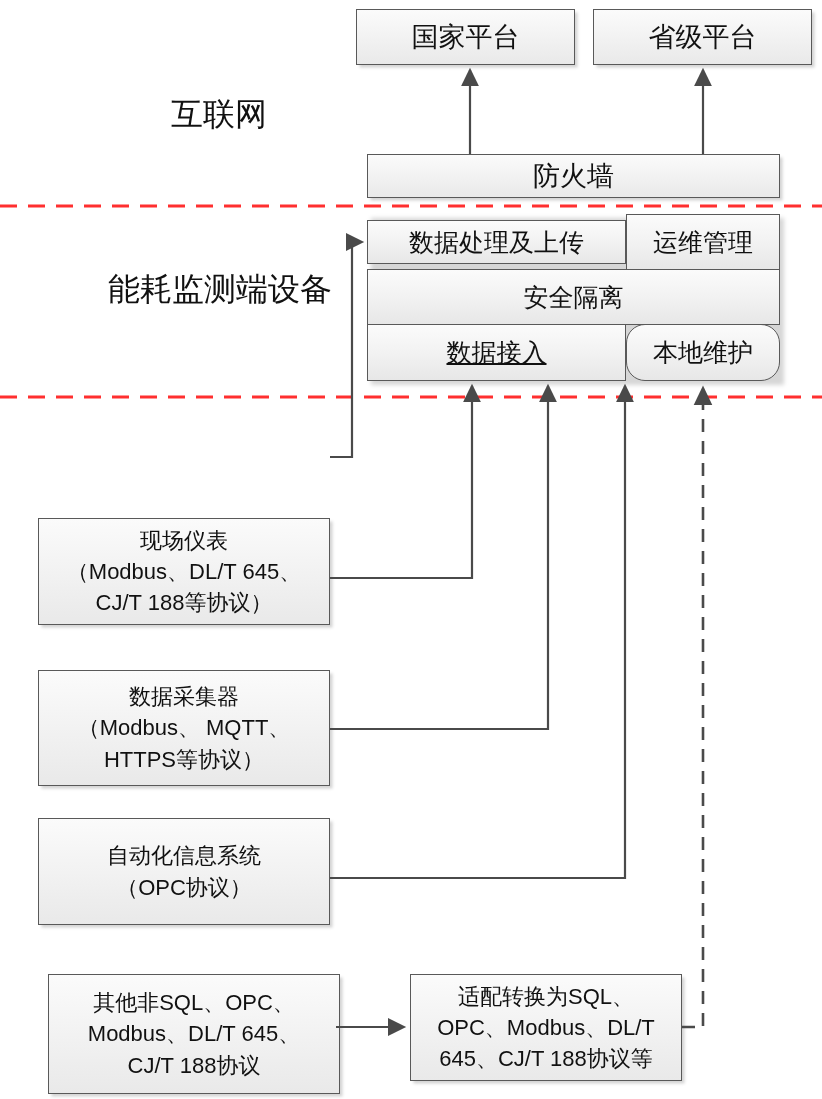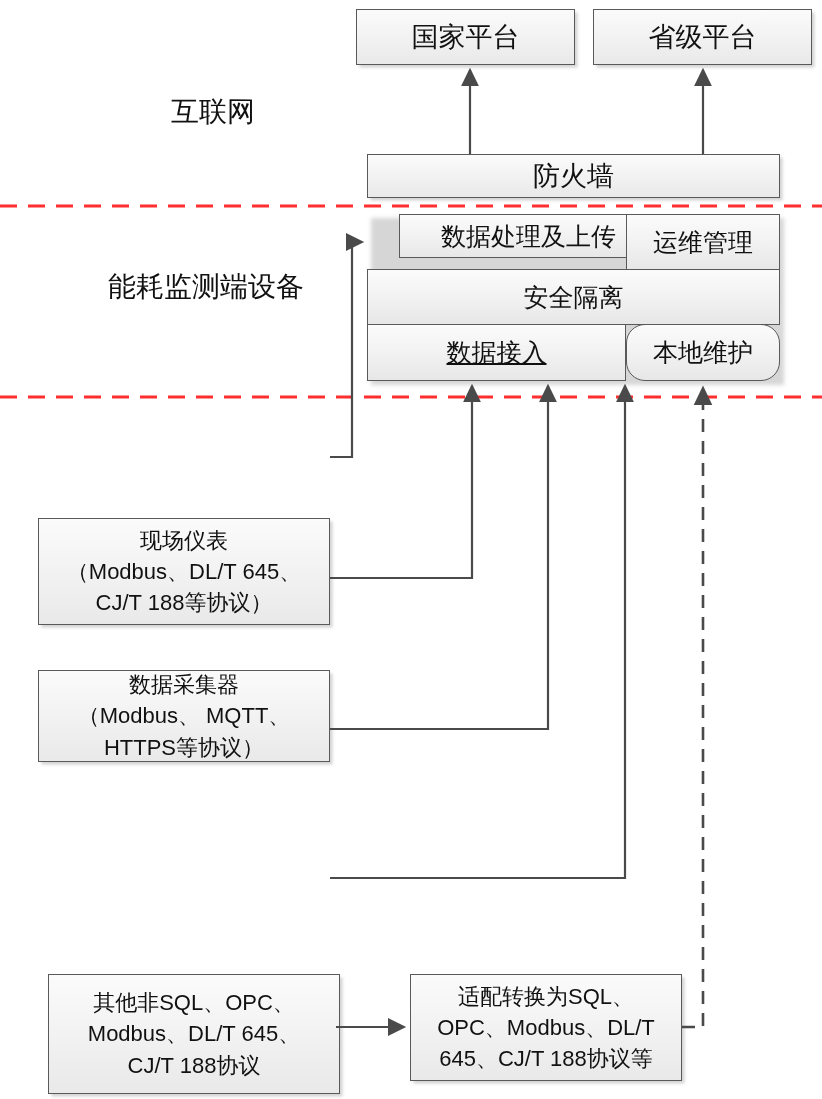--- a/index.html
+++ b/index.html
@@ -21,21 +21,21 @@
 
   
   .cell{position:absolute;box-sizing:border-box;
         border:1.5px solid #595959;
         background:linear-gradient(to bottom,#fbfbfb 0%,#f2f2f2 50%,#e7e7e7 100%);
         display:flex;align-items:center;justify-content:center;
         text-align:center;color:#111;font-size:25px;}
   .stack-shadow{position:absolute;background:rgba(0,0,0,0.16);
         filter:blur(2px);z-index:0;}
 
-  .sidelabel{position:absolute;font-size:28px;color:#111;white-space:nowrap;}
+  .sidelabel{position:absolute;font-size:32px;color:#111;white-space:nowrap;}
 
   svg#wires{position:absolute;left:0;top:0;width:822px;height:1099px;
             overflow:visible;pointer-events:none;}
   .wire{stroke:#4a4a4a;stroke-width:2.2;fill:none;}
   .wire-dash{stroke:#4a4a4a;stroke-width:2.6;fill:none;
              stroke-dasharray:13 9;}
   .redline{stroke:#ff2f2f;stroke-width:3.2;fill:none;stroke-dasharray:17 11;}
 </style>
 </head>
 <body>
@@ -53,21 +53,21 @@
   <div class="box" style="left:593px;top:9px;width:219px;height:56px;">
     <span class="t-big">省级平台</span>
   </div>
 
   <div class="box" style="left:367px;top:154px;width:413px;height:44px;">
     <span class="t-big">防火墙</span>
   </div>
 
   <div class="stack-shadow" style="left:371px;top:218px;width:413px;height:167px;z-index:0;"></div>
 
-  <div class="cell" style="left:367px;top:214px;width:259px;height:44px;z-index:1;margin-left:32px;">
+  <div class="cell" style="left:367px;top:220px;width:259px;height:44px;z-index:1;">
     <span>数据处理及上传</span>
   </div>
   <div class="cell" style="left:367px;top:269px;width:413px;height:56px;z-index:1;">
     <span>安全隔离</span>
   </div>
 
   <div class="cell" style="left:626px;top:214px;width:154px;height:56px;z-index:1;">
     <span>运维管理</span>
   </div>
 
@@ -80,28 +80,34 @@
 
 
   <div class="box" style="left:38px;top:518px;width:292px;height:107px;">
     <span class="t-multi">
       <span>现场仪表</span>
       <span>（Modbus、DL/T 645、</span>
       <span>CJ/T 188等协议）</span>
     </span>
   </div>
 
-  <div class="box" style="left:38px;top:670px;width:292px;height:92px;">
+  <div class="box" style="left:38px;top:670px;width:292px;height:116px;">
     <span class="t-multi">
       <span>数据采集器</span>
       <span>（Modbus、 MQTT、</span>
       <span>HTTPS等协议）</span>
     </span>
   </div>
 
+  <div class="box" style="left:38px;top:818px;width:292px;height:107px;">
+    <span class="t-multi">
+      <span>自动化信息系统</span>
+      <span>（OPC协议）</span>
+    </span>
+  </div>
 
   <div class="box" style="left:48px;top:974px;width:292px;height:120px;">
     <span class="t-multi">
       <span>其他非SQL、OPC、</span>
       <span>Modbus、DL/T 645、</span>
       <span>CJ/T 188协议</span>
     </span>
   </div>
 
   <div class="box" style="left:410px;top:974px;width:272px;height:107px;">

